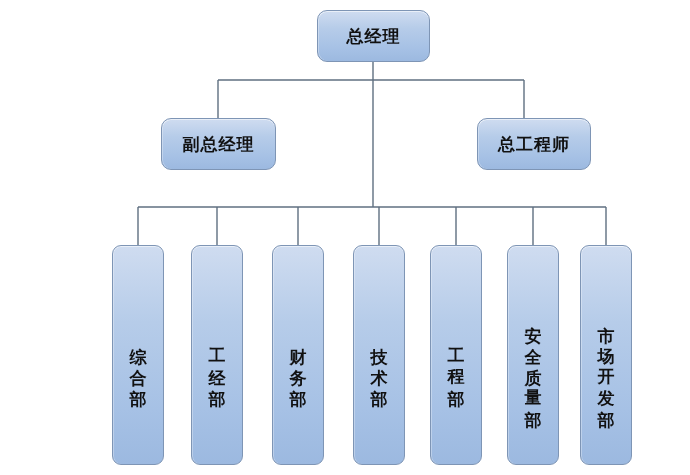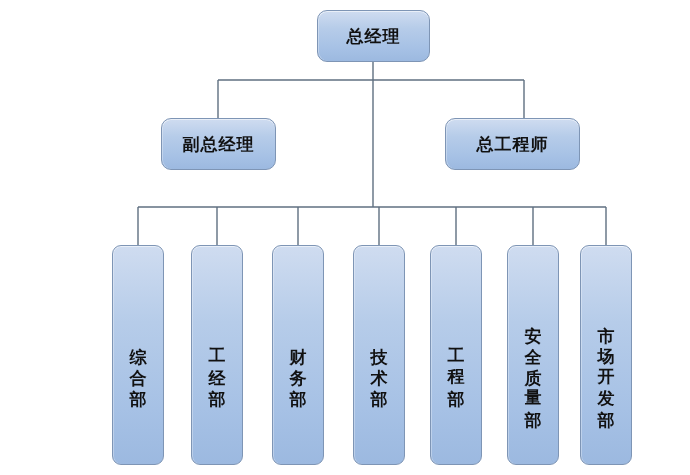--- a/index.html
+++ b/index.html
@@ -33,21 +33,21 @@
     color:#111111;
     font-weight:bold;
     font-size:17px;
     letter-spacing:1px;
     white-space:nowrap;
   }
   
   .n-root{left:288px;top:10px;width:113px;height:52px;}
   
   .n-deputy{left:132px;top:118px;width:115px;height:52px;}
-  .n-chief{left:416px;top:118px;width:135px;height:52px;}
+  .n-chief{left:448px;top:118px;width:114px;height:52px;}
   
   .dept{top:245px;width:52px;height:220px;border-radius:9px;}
   .dept .node-label{
     writing-mode:vertical-rl;
     text-orientation:upright;
     letter-spacing:21px;
     margin-bottom:-21px;
     font-size:17px;
   }
   .d0{left:83px;}

